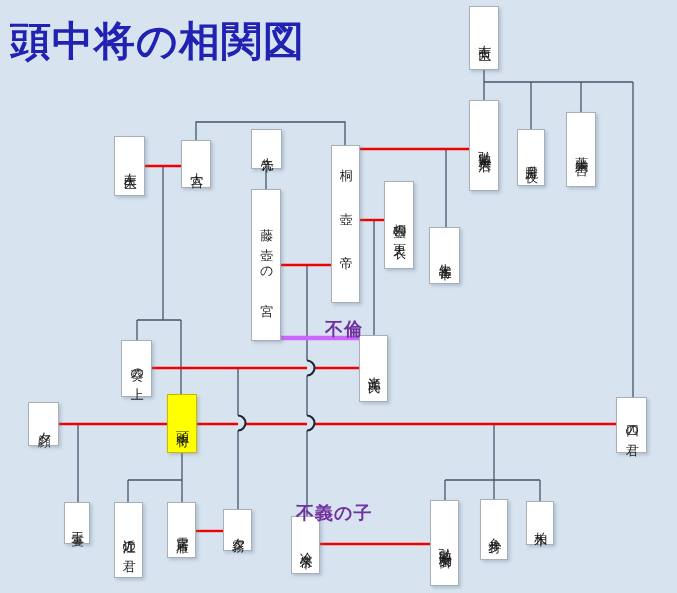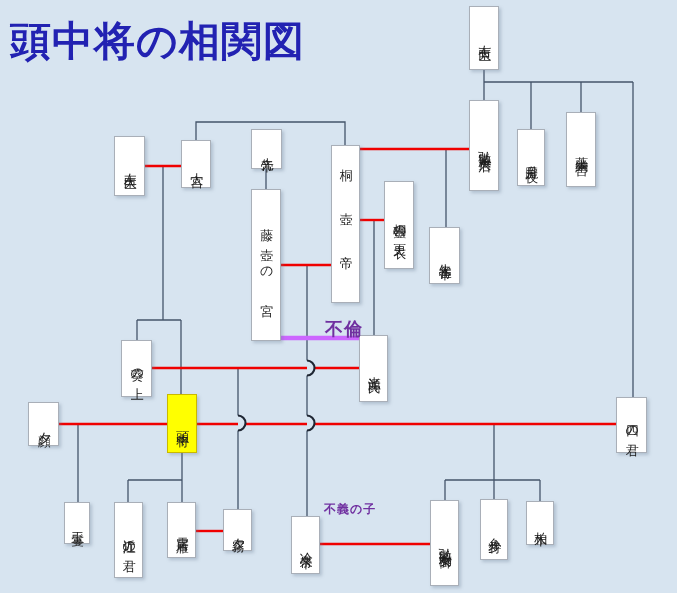--- a/index.html
+++ b/index.html
@@ -185,15 +185,15 @@
       <span>弘徽殿女御</span>
     </div>
   <div class="node" style="left:480px;top:499px;width:28px;height:61px">
       <span>弁少将</span>
     </div>
   <div class="node" style="left:526px;top:501px;width:28px;height:44px">
       <span>柏木</span>
     </div>
 
   <div class="note" style="left:325px;top:317px">不倫</div>
-  <div class="note" style="left:324px;top:501px;font-size:12px">不義の子</div>
+  <div class="note" style="left:296px;top:501px;font-size:18px">不義の子</div>
 
 </div>
 
 </body></html>

